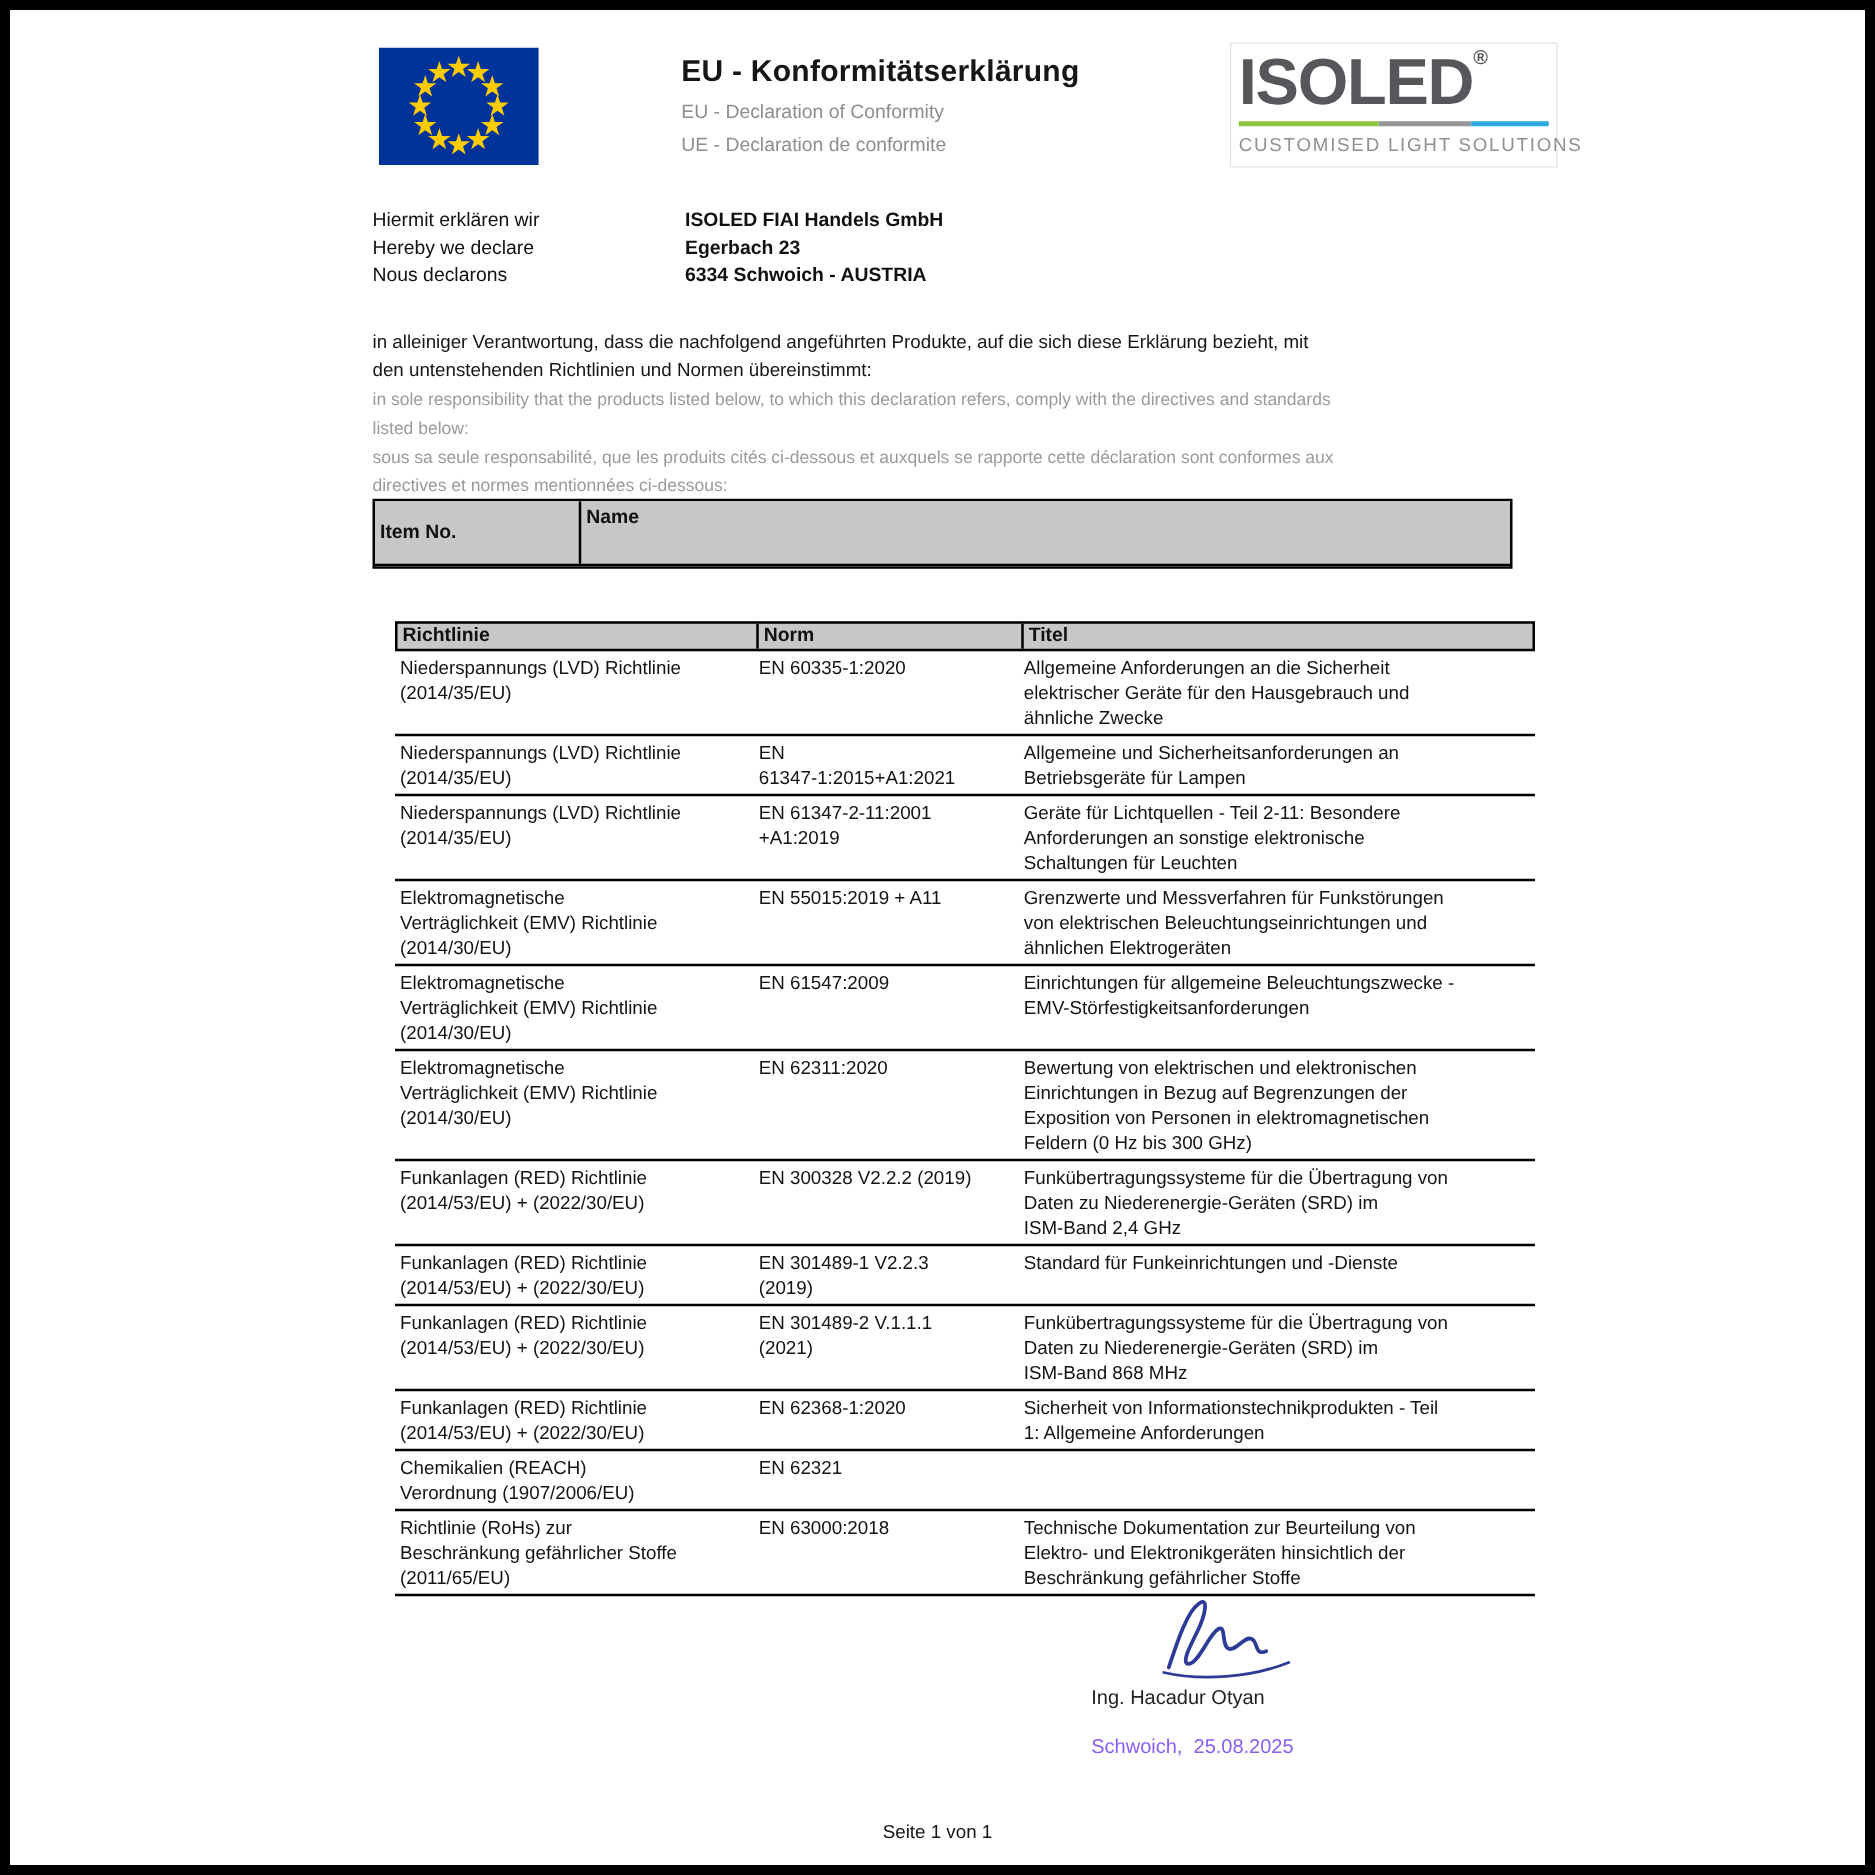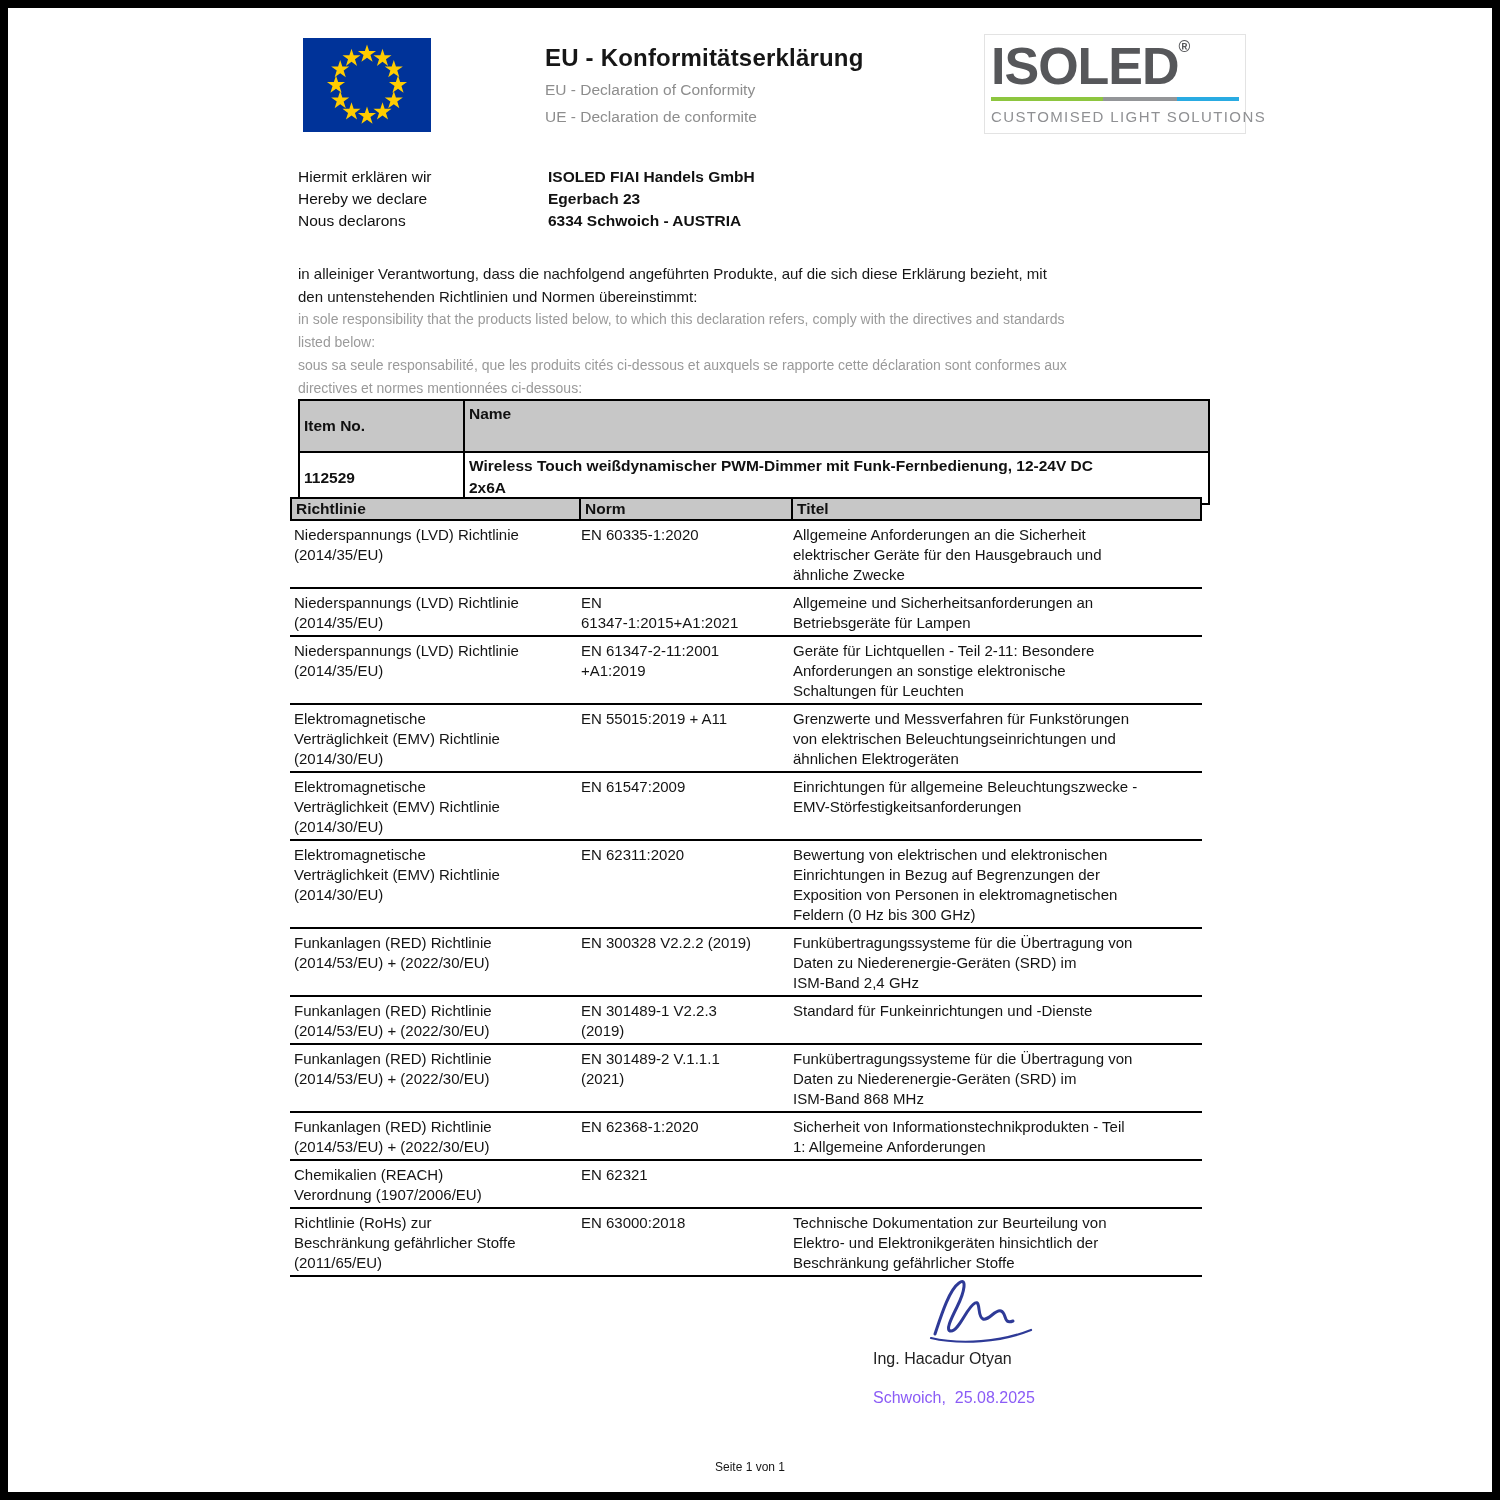--- a/index.html
+++ b/index.html
@@ -43,40 +43,40 @@
   .st-gray { font-size:14px; line-height:23px; color:#9a9a9a; }
 
   
   .item-table { position:absolute; left:290px; top:391px; width:912px; box-sizing:border-box; border:2px solid #000; }
   .it-row { display:flex; }
   .it-header { background:#c7c7c7; border-bottom:2px solid #000; }
   .it-c1 { width:165px; box-sizing:border-box; border-right:2px solid #000; padding:16px 4px; font-weight:700; font-size:15.5px; }
   .it-c2 { flex:1; padding:2px 4px; font-weight:700; font-size:15.5px; white-space:pre-line; line-height:22px; }
 
   
-  .dir-table { position:absolute; left:282px; top:489px; width:912px; box-sizing:border-box; }
+  .dir-table { position:absolute; left:308px; top:489px; width:912px; box-sizing:border-box; }
   .dt-header { display:flex; background:#c7c7c7; border:2px solid #000; box-sizing:border-box; }
   .dt-header .hc { font-weight:700; font-size:15.5px; padding:1px 4px; box-sizing:border-box; }
   .hc1 { width:287px; }
   .hc2 { width:212px; border-left:2px solid #000; }
   .hc3 { flex:1; border-left:2px solid #000; }
   .dt-row { display:flex; padding:4px 0 2px; border-bottom:2px solid #000; }
   .dt-row .cell { font-size:15px; line-height:20px; white-space:pre-line; box-sizing:border-box; color:#141414; }
   .dc1 { width:287px; padding-left:4px; }
   .dc2 { width:212px; padding-left:4px; }
   .dc3 { flex:1; padding-left:4px; padding-right:6px; }
 
   
   .sig-block { position:absolute; left:865px; top:1266px; }
   .sig-svg { display:block; margin-left:28px; }
   .sig-name { font-size:16px; color:#222; margin-top:2px; }
   .sig-place { font-size:16px; color:#8b5cf6; margin-top:21px; white-space:pre; }
 
   
-  .footer { position:absolute; left:0; right:0; bottom:18px; text-align:center; font-size:12px; color:#161616; }
+  .footer { position:absolute; left:0; right:0; bottom:18px; text-align:center; font-size:15px; color:#161616; }
 </style>
 </head>
 <body>
 
 <div class="page">
 
   <div class="flag">
     <svg width="128" height="94" viewBox="0 0 128 94">
       <defs>
         <polygon id="star" points="0,-9.5 2.13,-2.94 9.03,-2.94 3.45,1.12 5.58,7.69 0,3.63 -5.58,7.69 -3.45,1.12 -9.03,-2.94 -2.13,-2.94"></polygon>
@@ -135,25 +135,20 @@
 listed below:</p>
     <p class="st-gray">sous sa seule responsabilité, que les produits cités ci-dessous et auxquels se rapporte cette déclaration sont conformes aux
 directives et normes mentionnées ci-dessous:</p>
   </div>
 
   <div class="item-table">
     <div class="it-row it-header">
       <div class="it-c1">Item No.</div>
       <div class="it-c2">Name</div>
     </div>
-    <div class="it-row">
-      <div class="it-c1">112529</div>
-      <div class="it-c2">Wireless Touch weißdynamischer PWM-Dimmer mit Funk-Fernbedienung, 12-24V DC
-2x6A</div>
-    </div>
   </div>
 
   <div class="dir-table">
     <div class="dt-header">
       <div class="hc hc1">Richtlinie</div>
       <div class="hc hc2">Norm</div>
       <div class="hc hc3">Titel</div>
     </div>
 
     <div class="dt-row">

